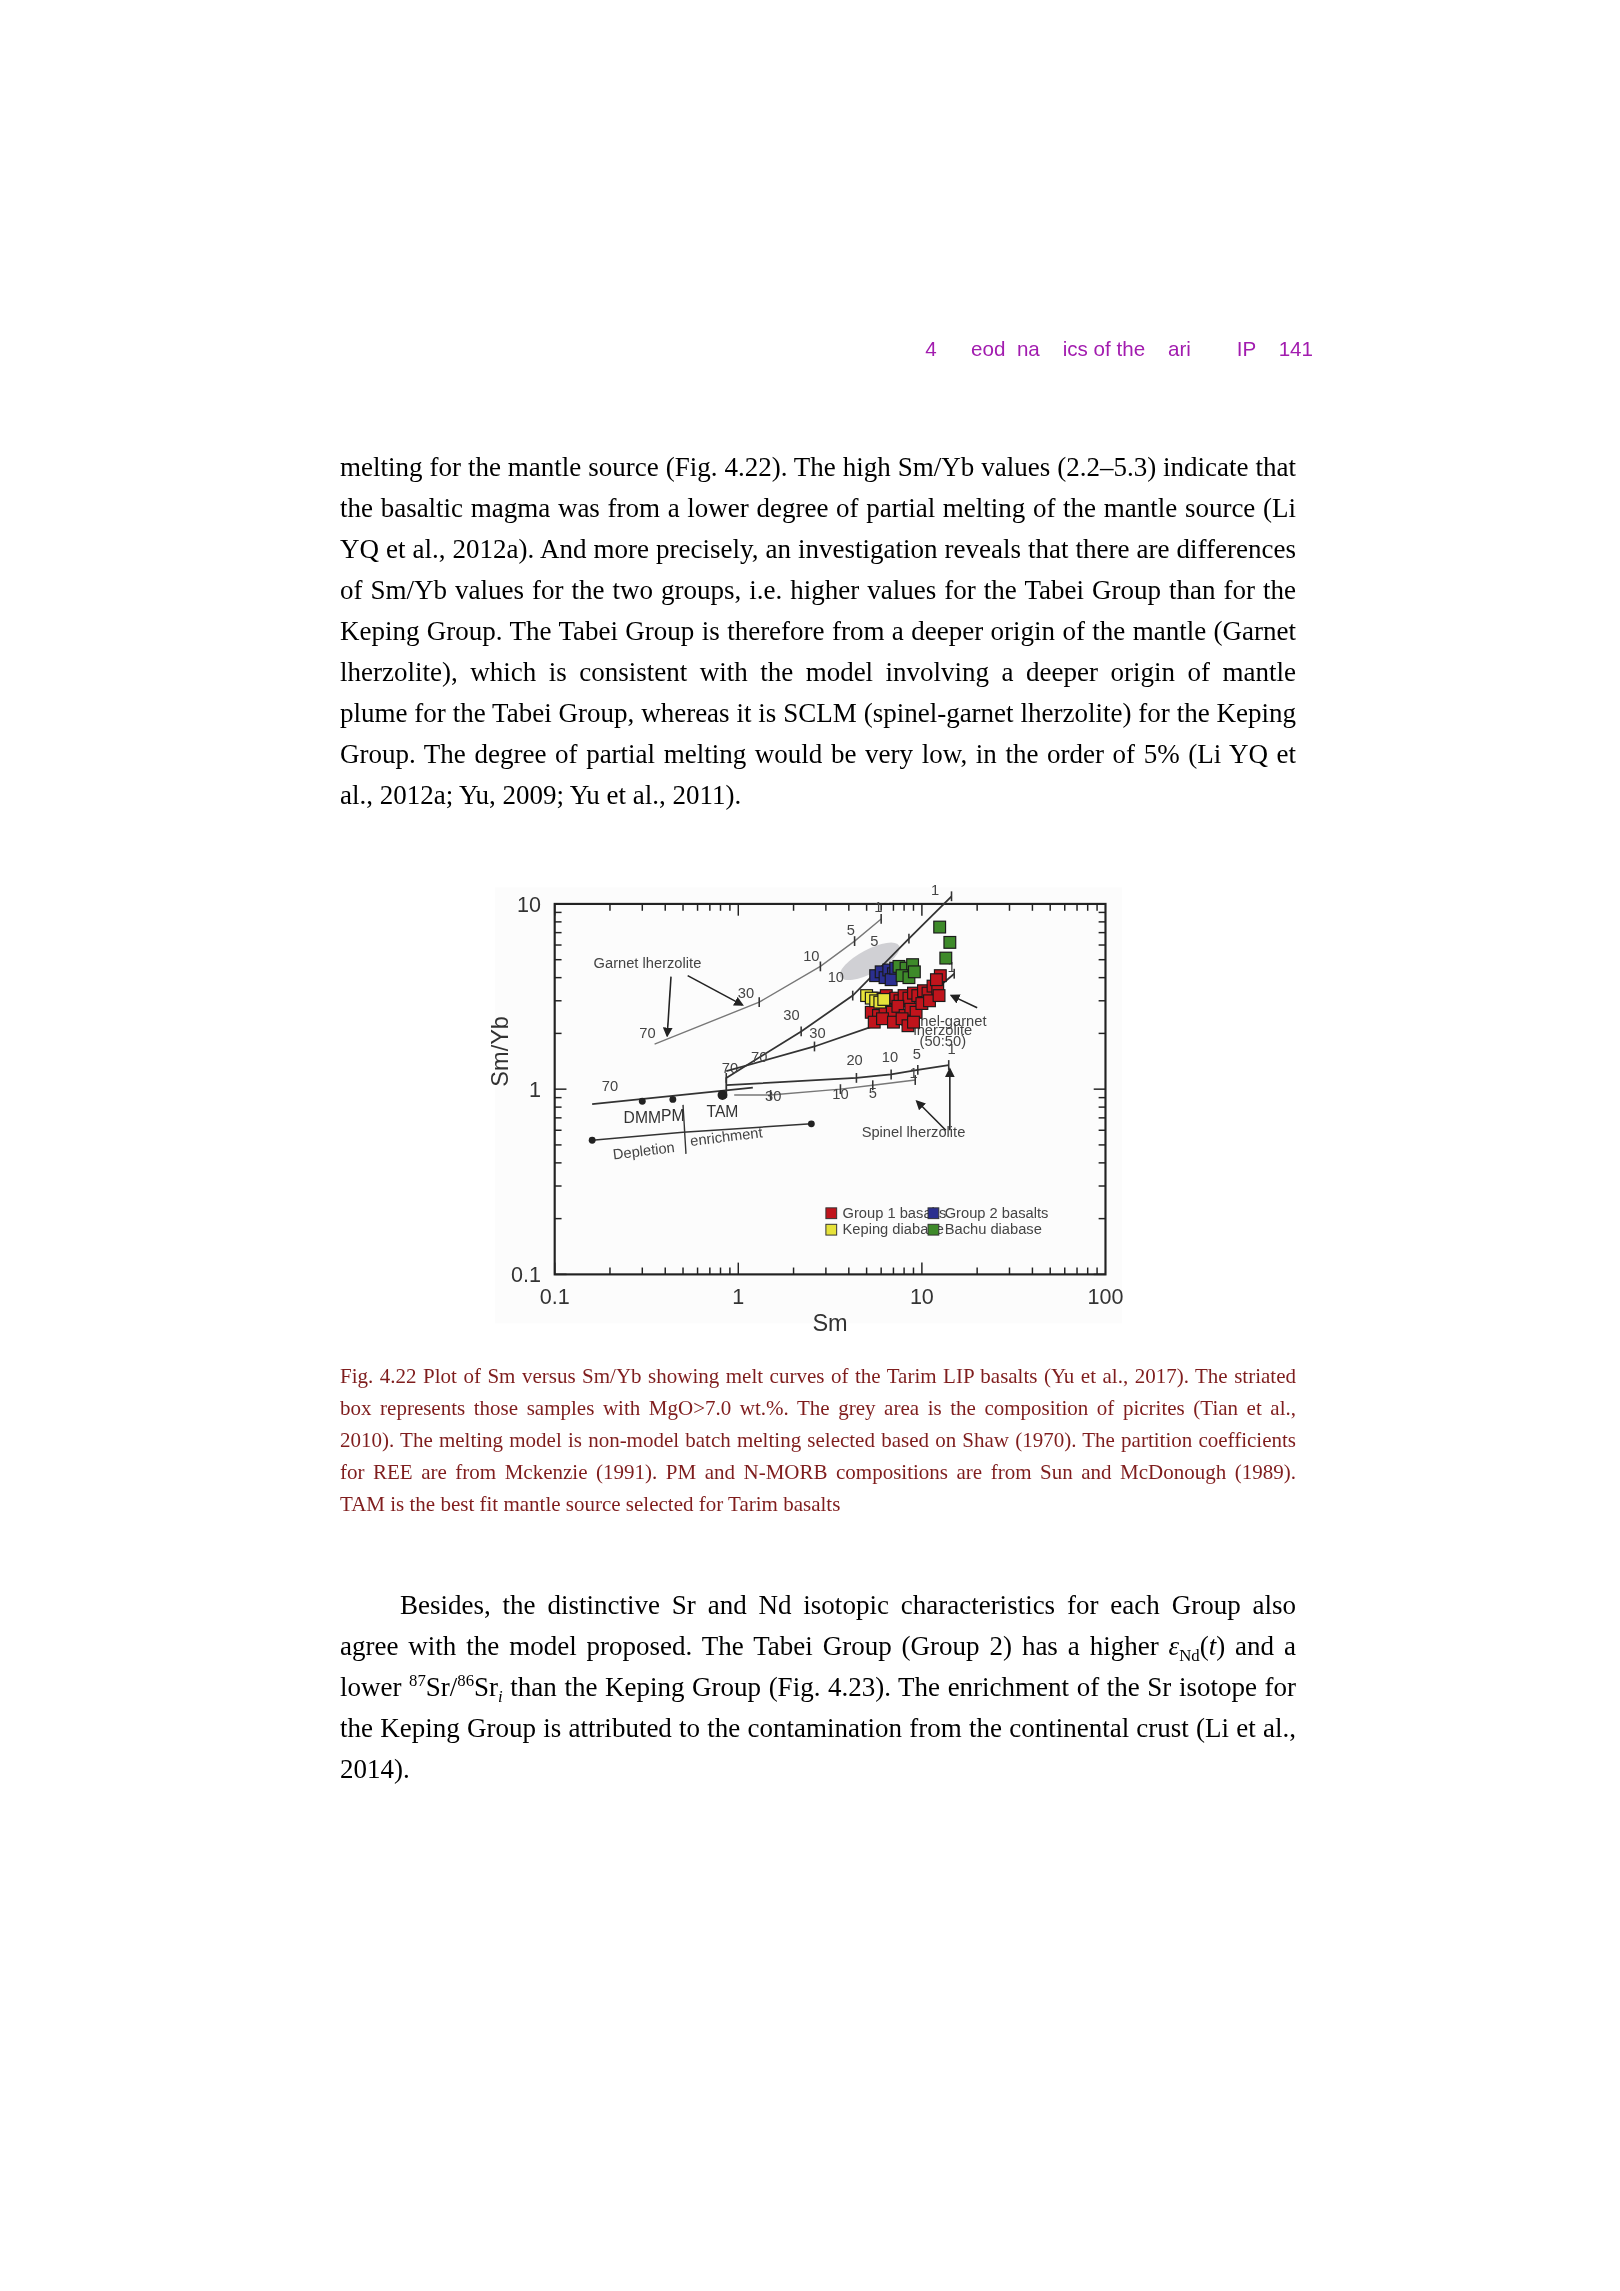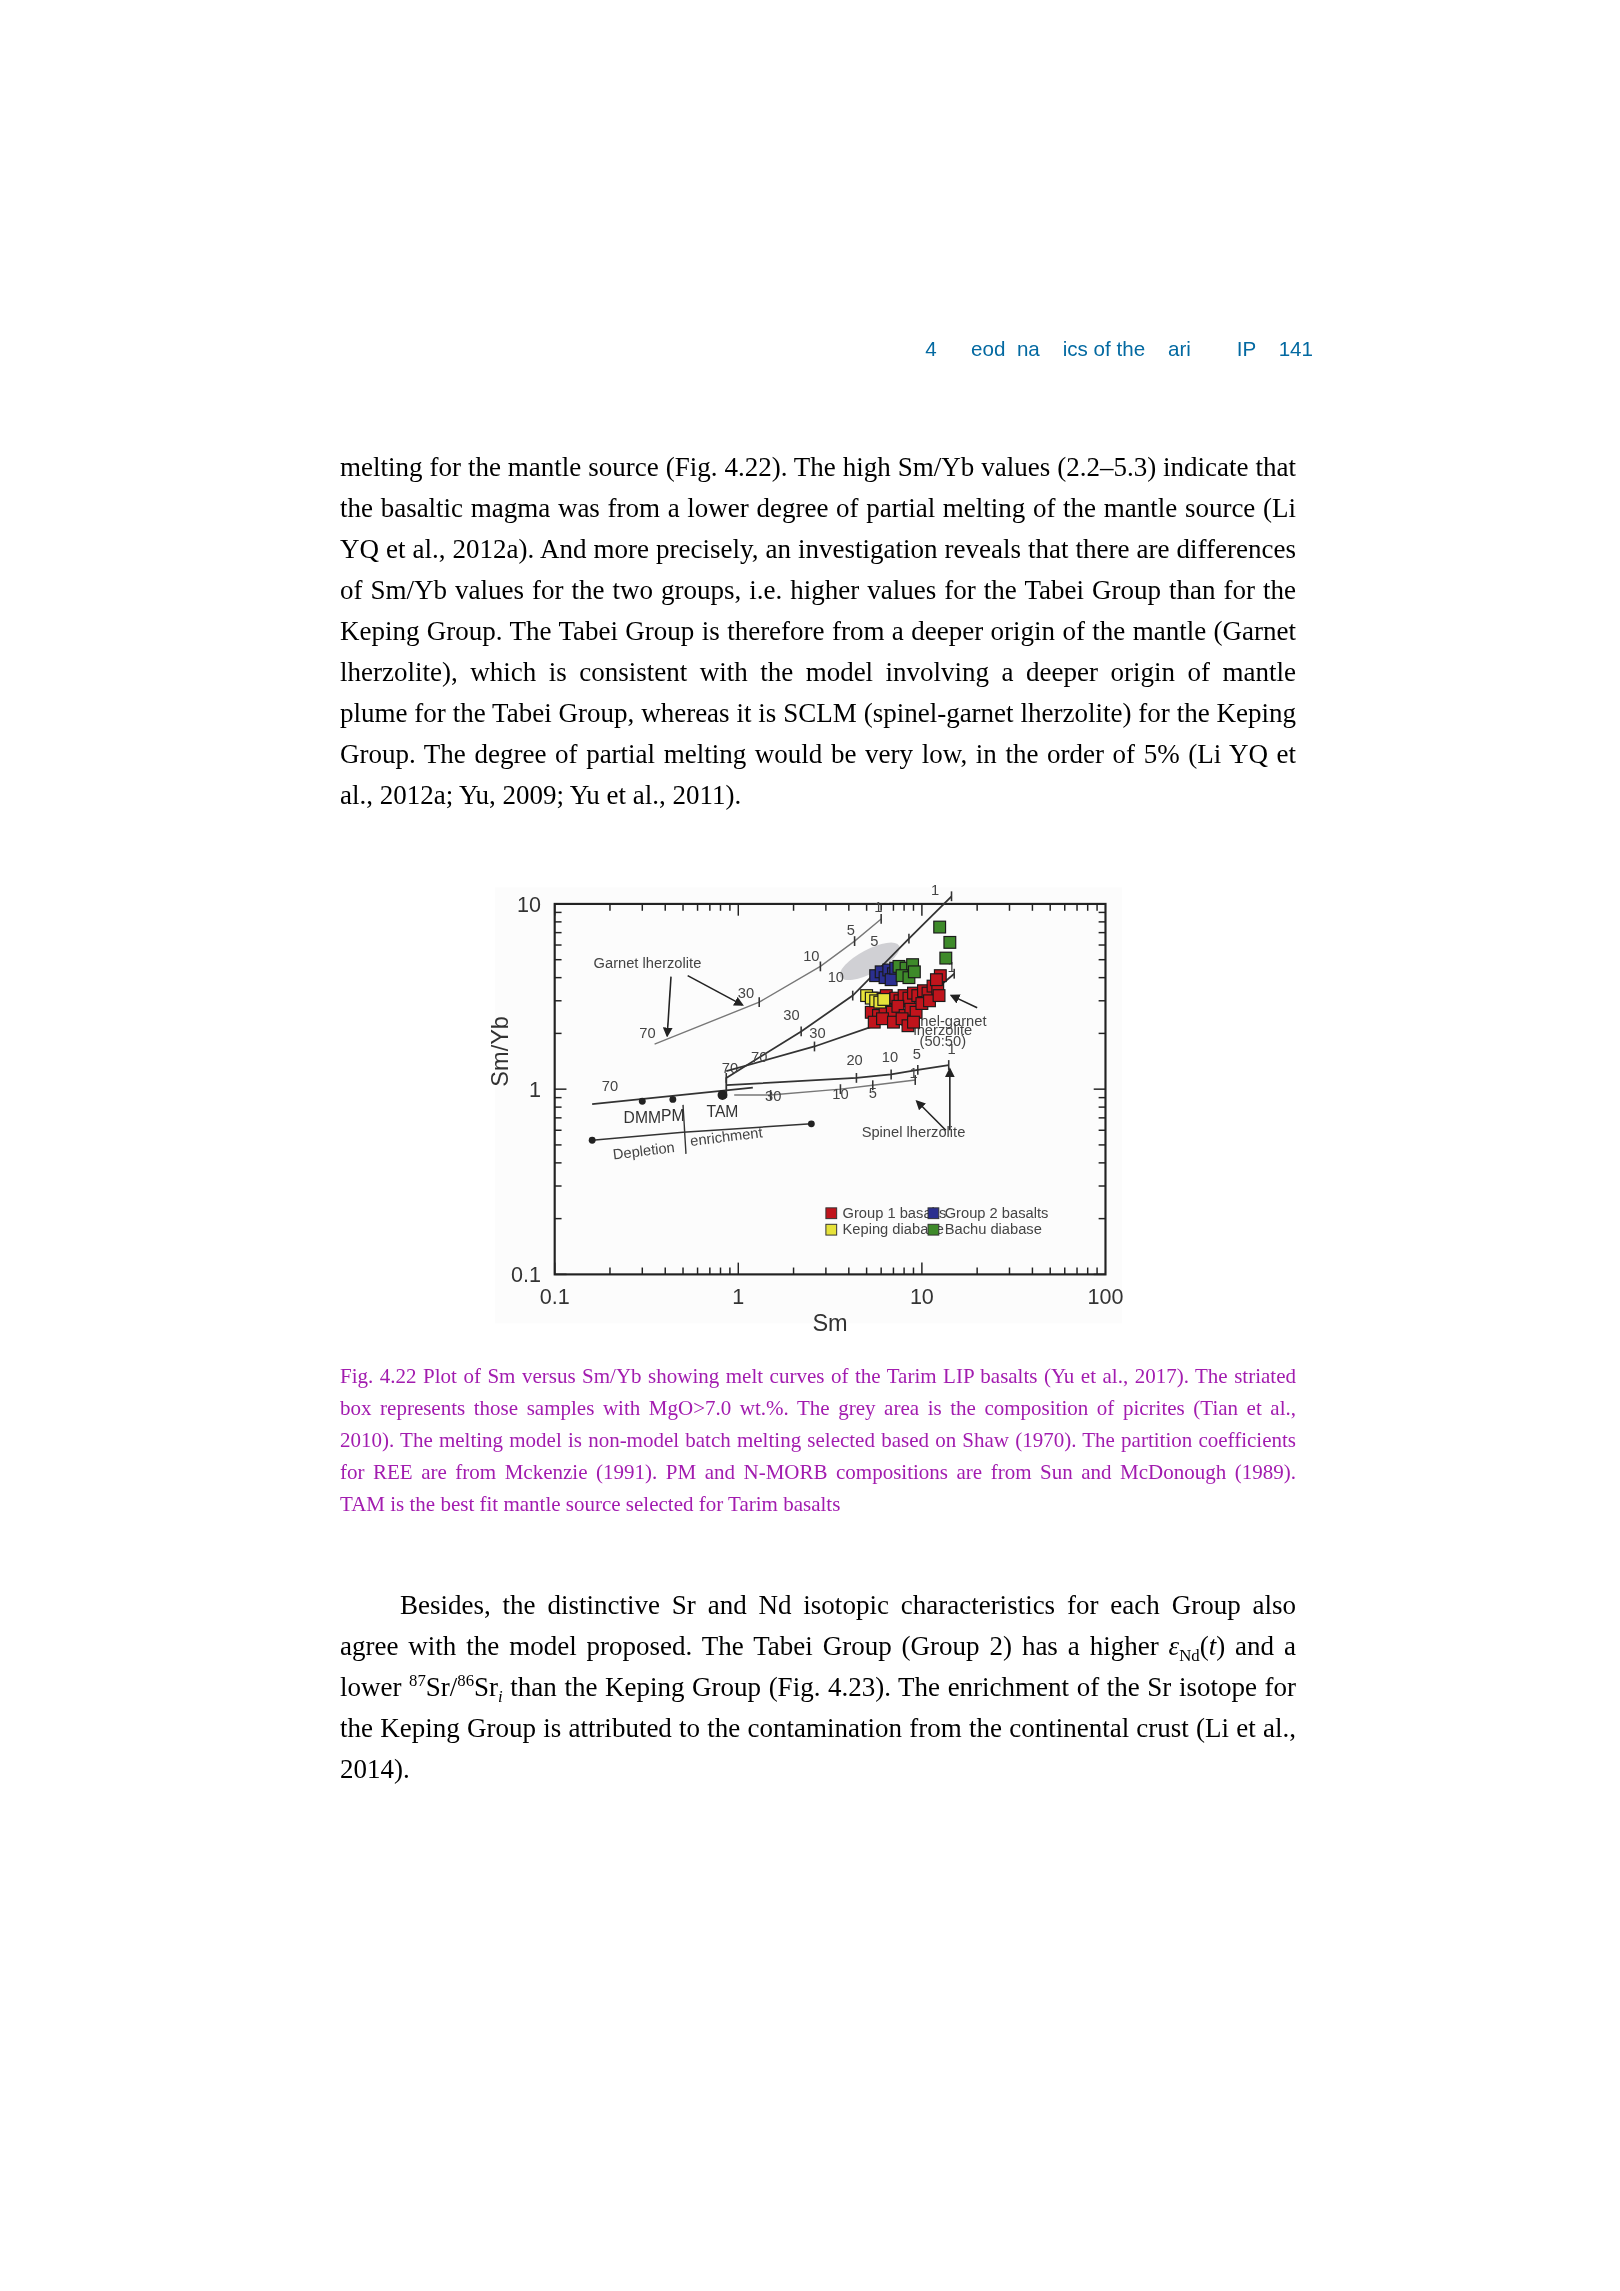--- a/index.html
+++ b/index.html
@@ -1,34 +1,34 @@
 <!DOCTYPE html>
 <html><head>
 <meta charset="utf-8">
 <style>
   html, body { margin: 0; padding: 0; background: #ffffff; }
   body { width: 1620px; height: 2292px; position: relative; overflow: hidden; }
   .page { position: absolute; left: 0; top: 0; width: 1620px; height: 2292px; background: #fff; }
   .running-header {
     position: absolute; top: 337px; left: 882px; width: 431px;
-    font-family: "Liberation Sans", sans-serif; font-size: 20.6px; color: #0369a1;
+    font-family: "Liberation Sans", sans-serif; font-size: 20.6px; color: #a21caf;
     white-space: pre; text-align: right;
   }
   .body-text {
     position: absolute; left: 340px; width: 956px;
     font-family: "Liberation Serif", serif; font-size: 27px; line-height: 41px; color: #000000;
     text-align: justify;
   }
   .body-text p { margin: 0; }
   .para1 { top: 447px; }
   .para2 { top: 1585px; }
   .para2 p { text-indent: 60px; }
   .caption {
     position: absolute; left: 340px; top: 1360px; width: 956px;
-    font-family: "Liberation Serif", serif; font-size: 21px; line-height: 32px; color: #a21caf;
+    font-family: "Liberation Serif", serif; font-size: 21px; line-height: 32px; color: #7f1d1d;
     text-align: justify;
   }
   .figure { position: absolute; left: 0; top: 0; width: 1620px; height: 2292px; pointer-events: none; }
   .figure svg { position: absolute; left: 0; top: 0; }
   .figure text { font-family: "Liberation Sans", sans-serif; }
   sup, sub { font-size: 0.62em; line-height: 0; }
   .ital { font-style: italic; }
 </style>
 </head>
 <body>

